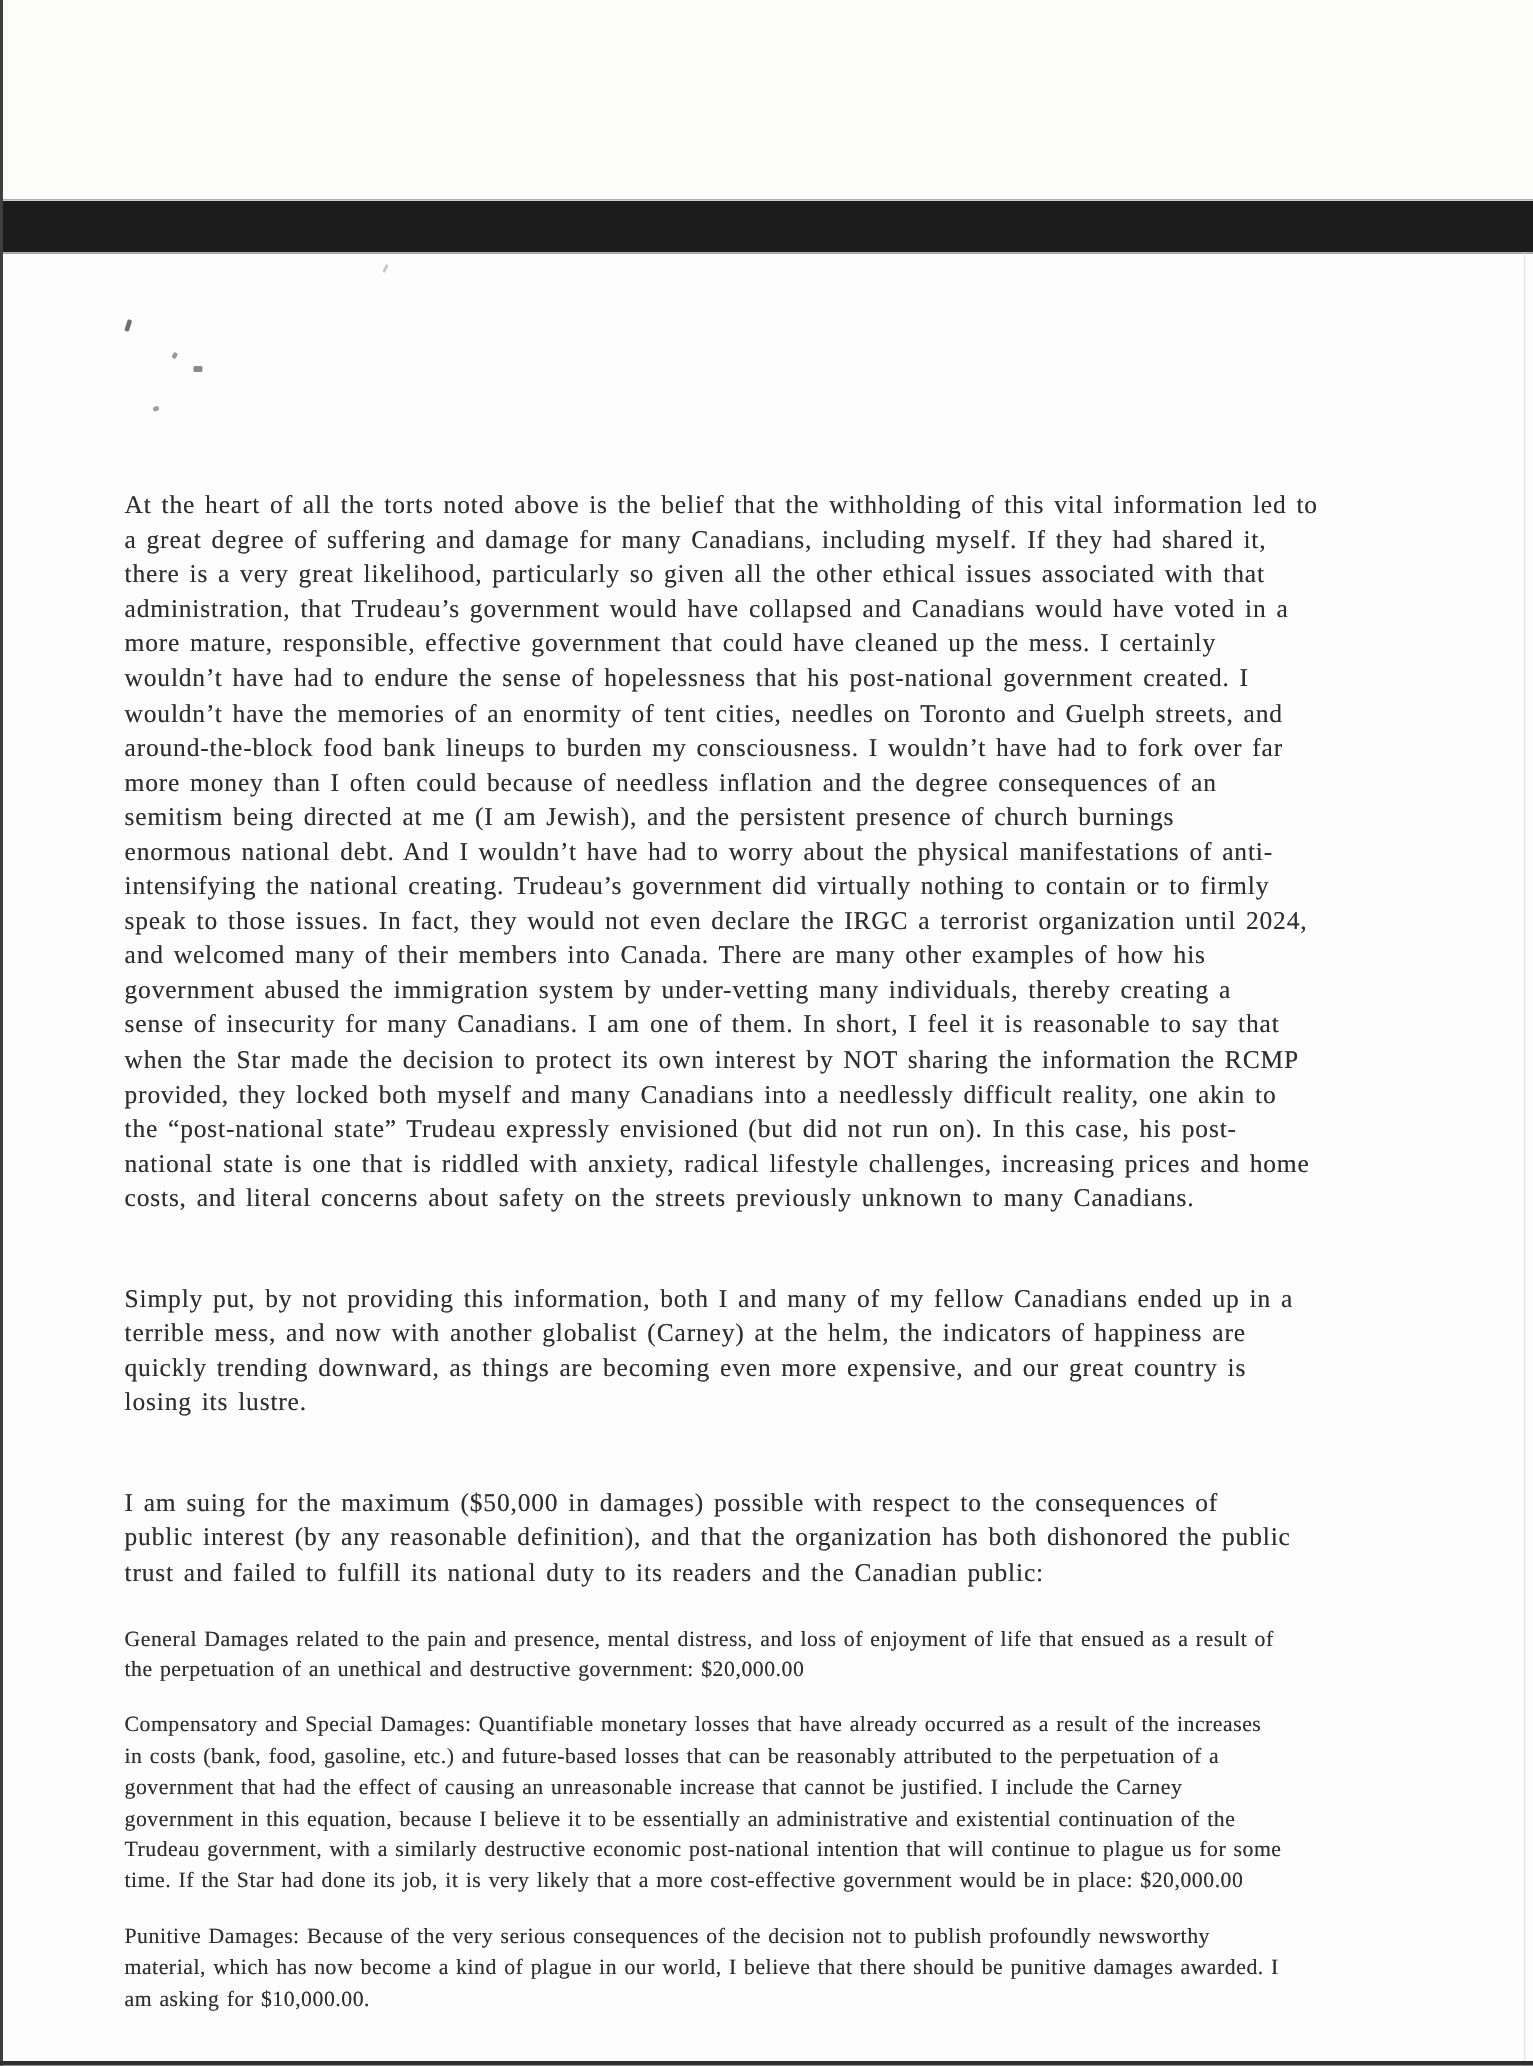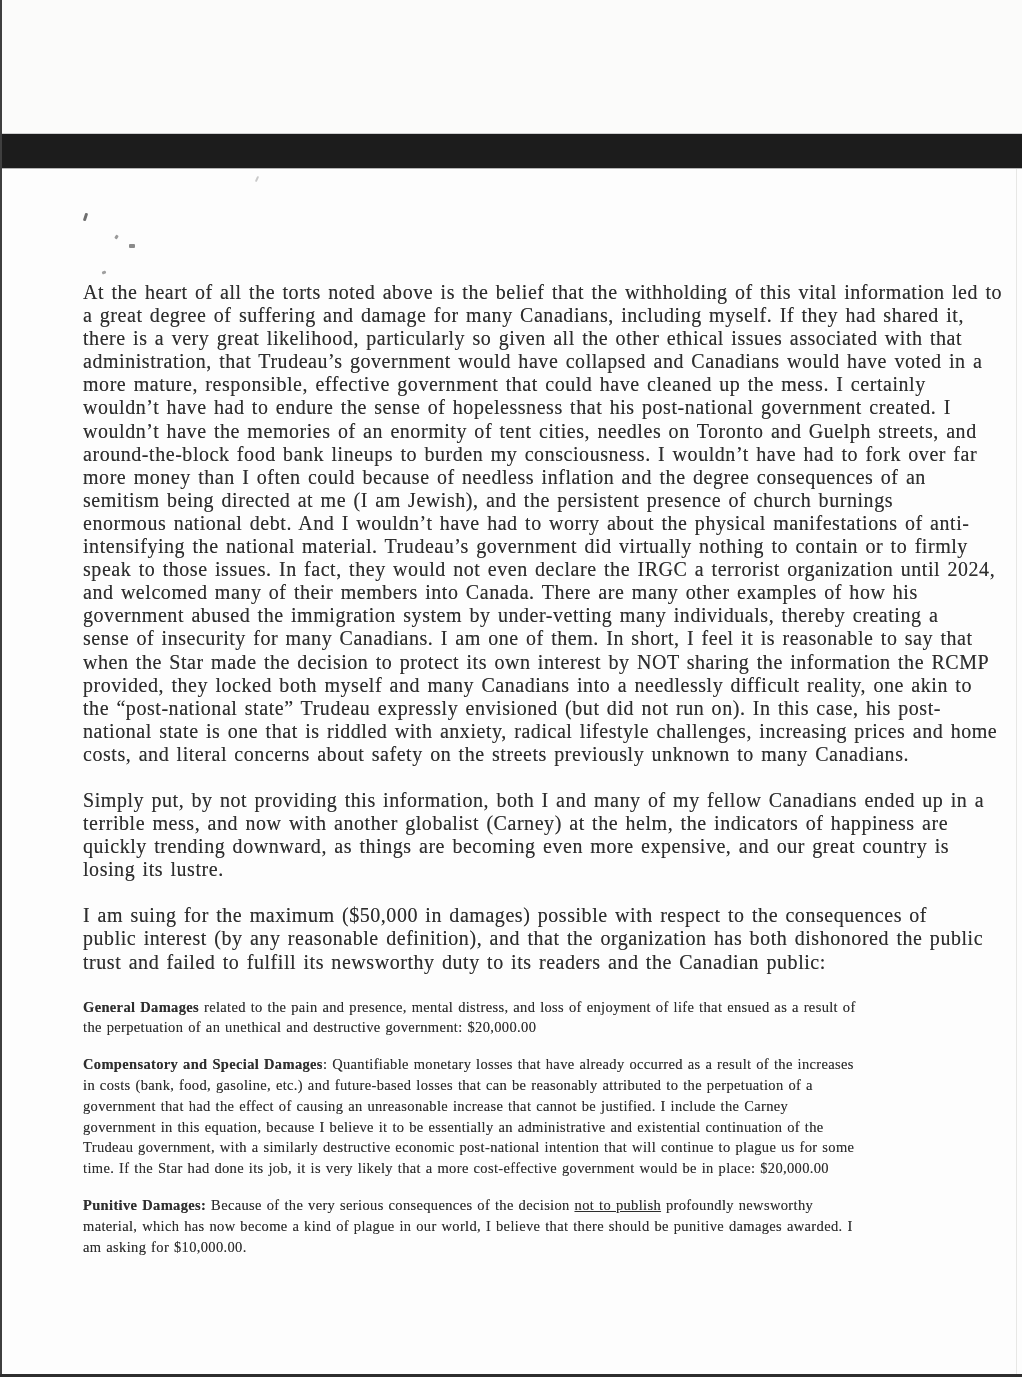--- a/index.html
+++ b/index.html
@@ -55,36 +55,37 @@
   }
   .doc-body {
     position: absolute;
     left: 83px; top: 281px;
     width: 845px;
     color: var(--ink, #2e2e2e);
     text-shadow: 0 0 0.4px rgba(60,60,60,0.55);
   }
   .para { margin: 0; }
   .para.body {
-    font-size: 20px;
+    font-size: 17px;
     line-height: 23.1px;
     letter-spacing: 0.55px;
     word-spacing: 1.8px;
     margin-bottom: 23px;
+    margin-top: 44px;
   }
   .para.small {
     font-size: 14.5px;
     line-height: 20.8px;
     letter-spacing: 0.35px;
     word-spacing: 0.9px;
     margin-bottom: 16px;
   }
   .line { white-space: nowrap; }
-  .b { font-weight: bold; }
-  .u { text-decoration: underline; }
+  .b { font-weight: normal; }
+  .u { }
   
   .speck {
     position: absolute;
     background: #8f8f8f;
     border-radius: 1px;
   }
   .speck.s1 { left: 84px;  top: 213px; width: 3px; height: 8px; transform: rotate(18deg); background:#6f6f6f; }
   .speck.s2 { left: 115px; top: 235px; width: 3px; height: 4px; background:#9a9a9a; transform: rotate(30deg); }
   .speck.s3 { left: 129px; top: 244px; width: 6px; height: 4px; background:#8a8a8a; }
   .speck.s4 { left: 102px; top: 271px; width: 4px; height: 3px; background:#9f9f9f; transform: rotate(-20deg); }
@@ -112,41 +113,41 @@
         <div class="line">a great degree of suffering and damage for many Canadians, including myself. If they had shared it,</div>
         <div class="line">there is a very great likelihood, particularly so given all the other ethical issues associated with that</div>
         <div class="line">administration, that Trudeau’s government would have collapsed and Canadians would have voted in a</div>
         <div class="line">more mature, responsible, effective government that could have cleaned up the mess. I certainly</div>
         <div class="line">wouldn’t have had to endure the sense of hopelessness that his post-national government created. I</div>
         <div class="line">wouldn’t have the memories of an enormity of tent cities, needles on Toronto and Guelph streets, and</div>
         <div class="line">around-the-block food bank lineups to burden my consciousness. I wouldn’t have had to fork over far</div>
         <div class="line">more money than I often could because of needless inflation and the degree consequences of an</div>
         <div class="line">semitism being directed at me (I am Jewish), and the persistent presence of church burnings</div>
         <div class="line">enormous national debt. And I wouldn’t have had to worry about the physical manifestations of anti-</div>
-        <div class="line">intensifying the national material. Trudeau’s government did virtually nothing to contain or to firmly</div>
+        <div class="line">intensifying the national creating. Trudeau’s government did virtually nothing to contain or to firmly</div>
         <div class="line">speak to those issues. In fact, they would not even declare the IRGC a terrorist organization until 2024,</div>
         <div class="line">and welcomed many of their members into Canada. There are many other examples of how his</div>
         <div class="line">government abused the immigration system by under-vetting many individuals, thereby creating a</div>
         <div class="line">sense of insecurity for many Canadians. I am one of them. In short, I feel it is reasonable to say that</div>
         <div class="line">when the Star made the decision to protect its own interest by NOT sharing the information the RCMP</div>
         <div class="line">provided, they locked both myself and many Canadians into a needlessly difficult reality, one akin to</div>
         <div class="line">the “post-national state” Trudeau expressly envisioned (but did not run on). In this case, his post-</div>
         <div class="line">national state is one that is riddled with anxiety, radical lifestyle challenges, increasing prices and home</div>
         <div class="line">costs, and literal concerns about safety on the streets previously unknown to many Canadians.</div>
       </div>
       <div class="para body">
         <div class="line">Simply put, by not providing this information, both I and many of my fellow Canadians ended up in a</div>
         <div class="line">terrible mess, and now with another globalist (Carney) at the helm, the indicators of happiness are</div>
         <div class="line">quickly trending downward, as things are becoming even more expensive, and our great country is</div>
         <div class="line">losing its lustre.</div>
       </div>
       <div class="para body">
         <div class="line">I am suing for the maximum ($50,000 in damages) possible with respect to the consequences of</div>
         <div class="line">public interest (by any reasonable definition), and that the organization has both dishonored the public</div>
-        <div class="line">trust and failed to fulfill its newsworthy duty to its readers and the Canadian public:</div>
+        <div class="line">trust and failed to fulfill its national duty to its readers and the Canadian public:</div>
       </div>
       <div class="para small">
         <div class="line"><span class="b">General Damages</span><span> related to the pain and presence, mental distress, and loss of enjoyment of life that ensued as a result of</span></div>
         <div class="line">the perpetuation of an unethical and destructive government: $20,000.00</div>
       </div>
       <div class="para small">
         <div class="line"><span class="b">Compensatory and Special Damages</span><span>: Quantifiable monetary losses that have already occurred as a result of the increases</span></div>
         <div class="line">in costs (bank, food, gasoline, etc.) and future-based losses that can be reasonably attributed to the perpetuation of a</div>
         <div class="line">government that had the effect of causing an unreasonable increase that cannot be justified. I include the Carney</div>
         <div class="line">government in this equation, because I believe it to be essentially an administrative and existential continuation of the</div>

